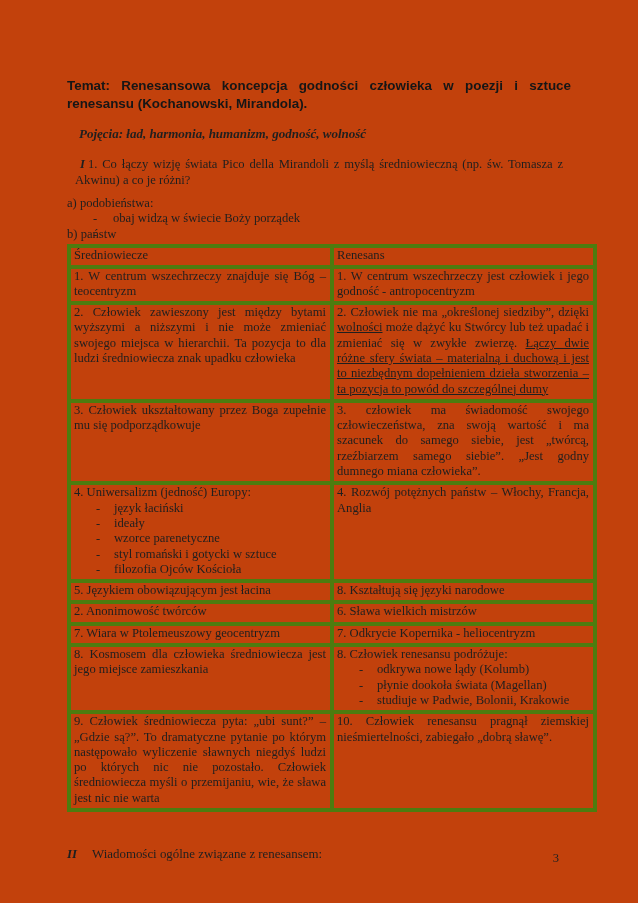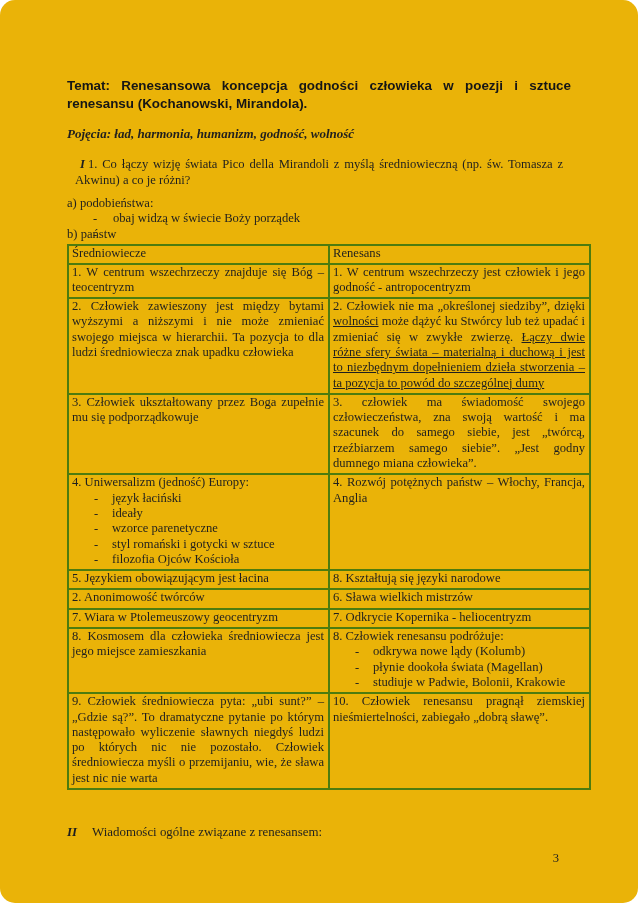--- a/index.html
+++ b/index.html
@@ -1,48 +1,48 @@
 <!DOCTYPE html>
 <html lang="pl"><head>
 <meta charset="utf-8">
 <style>
   html,body{margin:0;padding:0;background:#ffffff;}
   .page{
-    width:638px;height:903px;background:#eab308;position:relative;overflow:hidden;
-    font-family:"Liberation Serif",serif;color:#1f1f1f;border-radius:15px;
+    width:638px;height:903px;background:#c2410c;position:relative;overflow:hidden;
+    font-family:"Liberation Serif",serif;color:#1f1f1f;
   }
   .content{padding:77px 67px 0 67px;}
 
   .doc-title{
     font-family:"Liberation Sans",sans-serif;font-weight:bold;
     font-size:13.4px;line-height:18px;text-align:justify;
     margin:0 0 13px 0;color:#161616;
   }
   .concepts{
     font-weight:bold;font-style:italic;font-size:13px;line-height:16px;
-    margin:0 0 15px 0;
+    margin:0 0 15px 12px;
   }
   .question{
     font-size:12.6px;line-height:15.5px;text-align:justify;margin:8px;
   }
   .bi{font-weight:bold;font-style:italic;}
   .q-num{margin-left:5px;margin-right:3px;}
   .sub-label{font-size:12.6px;line-height:15px;}
   ul.sim{list-style:none;margin:0;padding:0;}
   ul.sim li{
     position:relative;padding-left:46px;font-size:12.6px;line-height:15.5px;
     text-align:justify;
   }
   ul.sim li .marker{position:absolute;left:26px;}
 
   table.cmp{
     border-collapse:collapse;width:504px;margin-top:2px;table-layout:fixed;
   }
   table.cmp th,table.cmp td{
-    border:2px solid #4d7c0f;vertical-align:top;
+    border:4px solid #4d7c0f;vertical-align:top;
     padding:0px 4px 2px 3px;width:252px;
   }
   table.cmp th{
     font-weight:normal;text-align:left;font-size:12.6px;line-height:15px;
   }
   .cellp{font-size:12.6px;line-height:15.3px;text-align:justify;margin:0;}
   ul.cl{list-style:none;margin:0;padding:0;}
   ul.cl li{position:relative;padding-left:40px;font-size:12.6px;line-height:15.3px;}
   ul.cl li .marker{position:absolute;left:22px;}
   .u{text-decoration:underline;}

